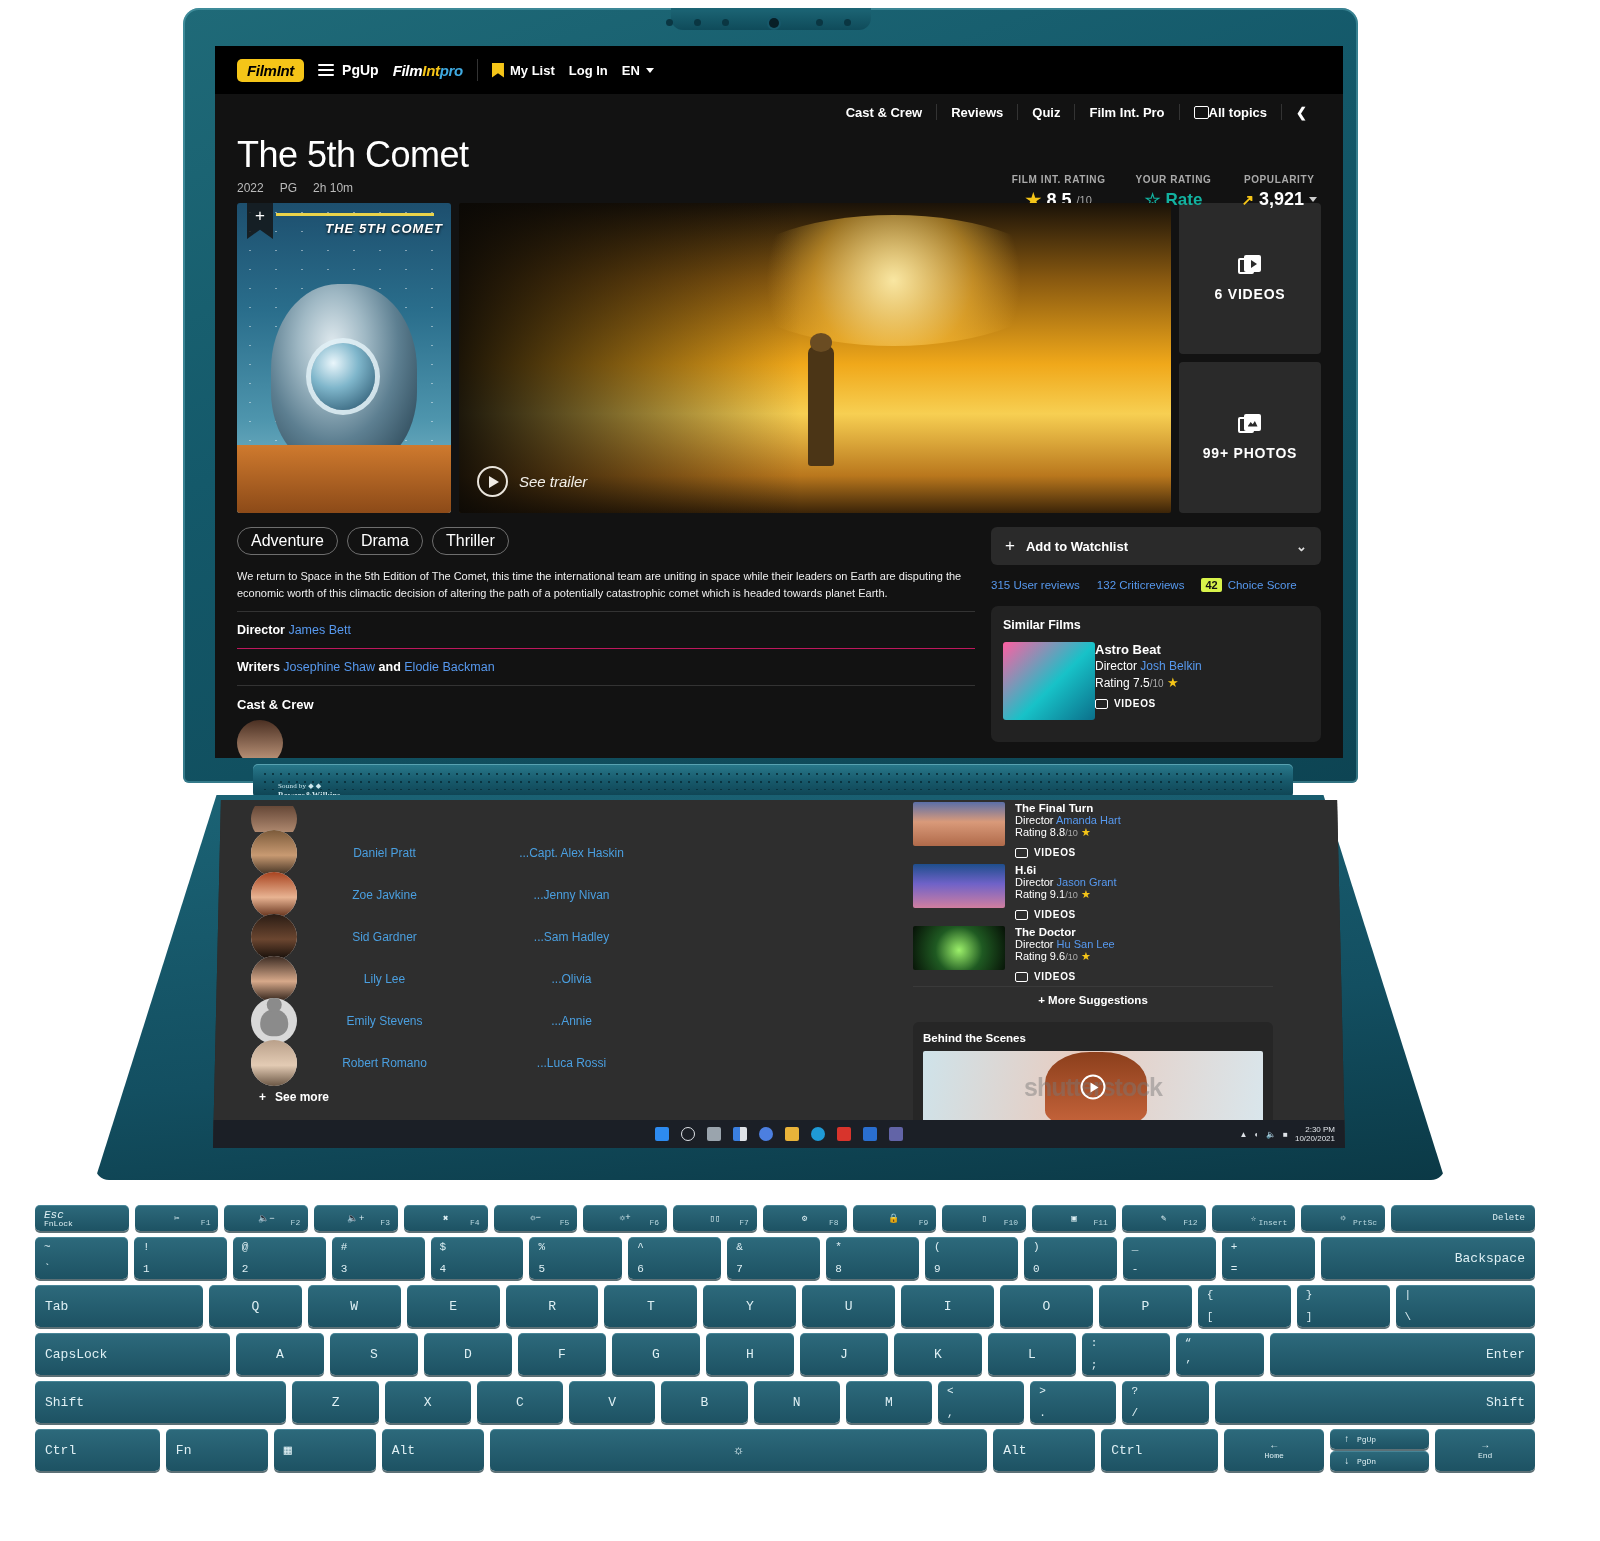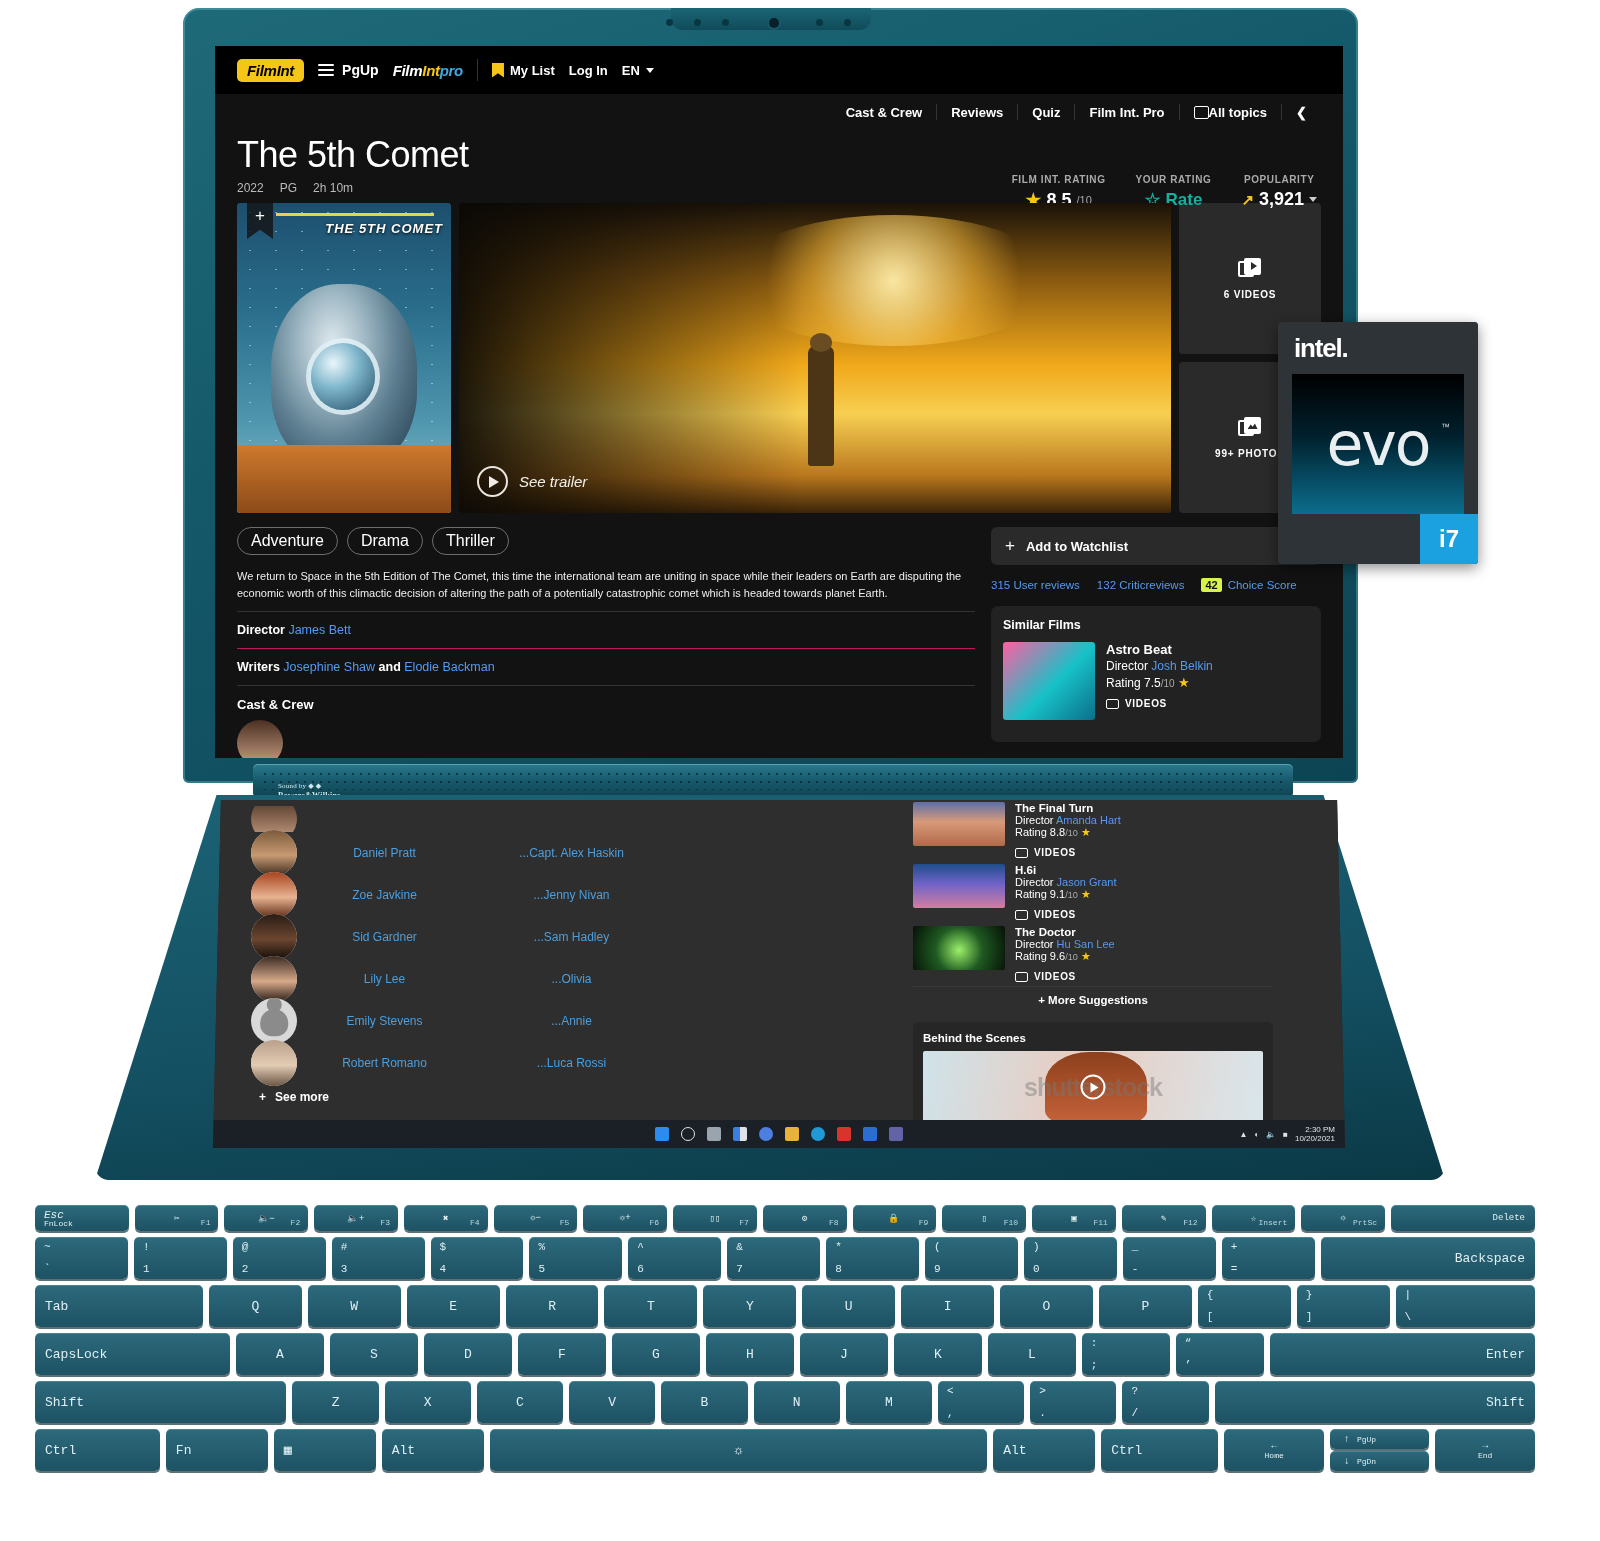--- a/index.html
+++ b/index.html
@@ -134,21 +134,21 @@
   .figure { position:absolute; left:49%; top:46%; width:26px; height:120px; background:#4b3516; border-radius:7px 7px 3px 3px; }
   .figure:after { content:''; position:absolute; left:2px; top:-13px; width:22px; height:19px; background:#6a4c22; border-radius:50%; }
   .still-fade { position:absolute; left:0; top:0; width:48%; height:100%; background:linear-gradient(90deg, rgba(10,8,5,.92), rgba(10,8,5,0)); }
   .trailer-btn { position:absolute; left:18px; bottom:16px; display:flex; align-items:center; gap:11px; }
   .play-ring { width:31px; height:31px; border-radius:50%; border:2px solid #e9e4dc; display:flex; align-items:center; justify-content:center; }
   .play-tri { width:0;height:0;border-top:6px solid transparent;border-bottom:6px solid transparent;border-left:10px solid #f0ece5; margin-left:3px; }
   .trailer-lbl { font-style:italic; font-size:15px; color:#f2efe9; }
 
   .media-col { width:142px; display:flex; flex-direction:column; gap:8px; flex:none; }
   .media-tile { flex:1; background:#2a2a2a; border-radius:4px; display:flex; flex-direction:column; align-items:center; justify-content:center; gap:9px; }
-  .tile-lbl { font-size:10px; font-weight:bold; letter-spacing:.8px; }
+  .tile-lbl { font-size:14px; font-weight:bold; letter-spacing:.8px; }
   .stackico { position:relative; width:24px; height:22px; }
   .stackico .bk { position:absolute; left:0; top:3px; width:16px; height:16px; border:2px solid #fff; border-radius:2px; }
   .stackico .fr { position:absolute; left:6px; top:0; width:17px; height:17px; background:#fff; border-radius:2px; display:flex; align-items:center; justify-content:center; }
   .stackico .fr .t { width:0;height:0;border-top:4px solid transparent;border-bottom:4px solid transparent;border-left:6px solid #2a2a2a; margin-left:2px;}
   .stackico .fr .ph { width:10px; height:8px; background:#2a2a2a; clip-path:polygon(0 100%,32% 45%,52% 72%,74% 30%,100% 100%); }
 
   
   .cols { display:flex; gap:16px; padding:14px 22px 0; }
   .colL { flex:1; min-width:0; }
   .colR { width:330px; flex:none; }
@@ -163,21 +163,21 @@
 
   .watch-btn { background:#2a2a2a; border-radius:6px; height:38px; display:flex; align-items:center; padding:0 14px; gap:11px; font-size:13px; font-weight:bold; }
   .watch-btn .plus { font-size:17px; font-weight:normal; }
   .chev { margin-left:auto; font-size:13px; color:#ddd; }
   .revrow { display:flex; gap:17px; align-items:center; margin-top:13px; font-size:11.5px; }
   .revrow a { color:#5799ef; }
   .score-badge { background:#d8f34a; color:#111; font-weight:bold; font-size:11px; padding:1px 4px; border-radius:2px; }
 
   .panel { background:#222; border-radius:7px; padding:12px; margin-top:14px; }
   .panel-h { font-size:12.5px; font-weight:bold; margin-bottom:10px; }
-  .sim { display:flex; gap:11px; padding-bottom:10px; }
+  .sim { display:flex; padding-bottom:10px; }
   .sim-thumb { width:92px; height:78px; border-radius:3px; flex:none; }
   .sim-name { font-size:13px; font-weight:bold; }
   .sim-line { font-size:12px; margin-top:2px; }
   .videos-tag { display:flex; align-items:center; gap:6px; font-size:10px; font-weight:bold; letter-spacing:.7px; margin-top:8px; }
   .vid-ico { width:13px; height:10px; border:1.5px solid #fff; border-radius:2px; }
 
   
   .page2 { position:absolute; inset:0; background:#2e2e2e; color:#fff; }
   .cast-col { position:absolute; left:38px; top:6px; width:420px; }
   .cast-row { display:flex; align-items:center; height:42px; }
@@ -615,32 +615,20 @@
           <span>■</span>
           <span class="clock">
             <span style="display:block">2:30 PM</span>
             <span style="display:block">10/20/2021</span>
           </span>
         </span>
       </div>
     </div>
   </div>
 
-  <div class="evo">
-    <div class="evo-top">
-        <span class="evo-intel">intel.</span>
-      </div>
-    <div class="evo-mid">
-      <span class="evo-word">evo</span>
-      <span class="evo-tm">™</span>
-    </div>
-    <div class="evo-bot">
-      <span class="evo-i7">i7</span>
-    </div>
-  </div>
 
   <div class="kb">
 
     <div class="krow">
       <div class="key fn lbl-left">
         <span class="tl" style="font-style:italic">Esc</span>
         <span class="esc-sub">FnLock</span>
       </div>
       <div class="key fn">
           <span>✂</span>

